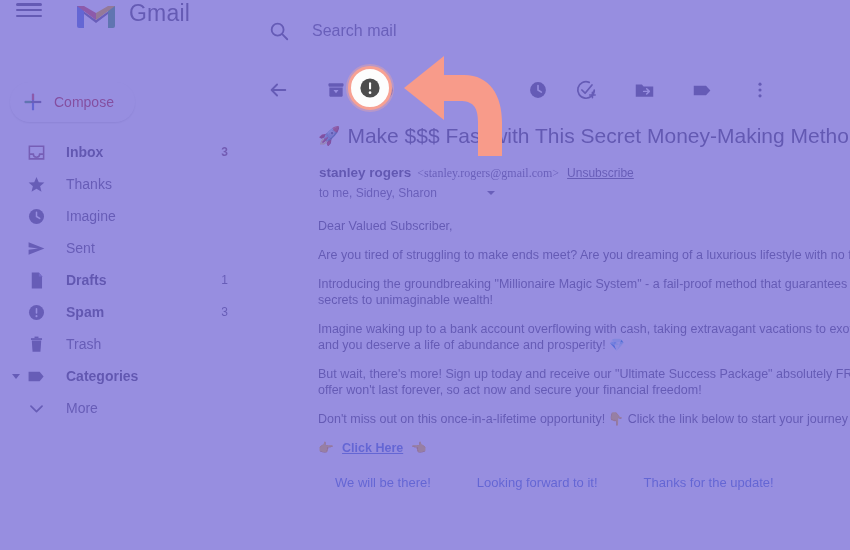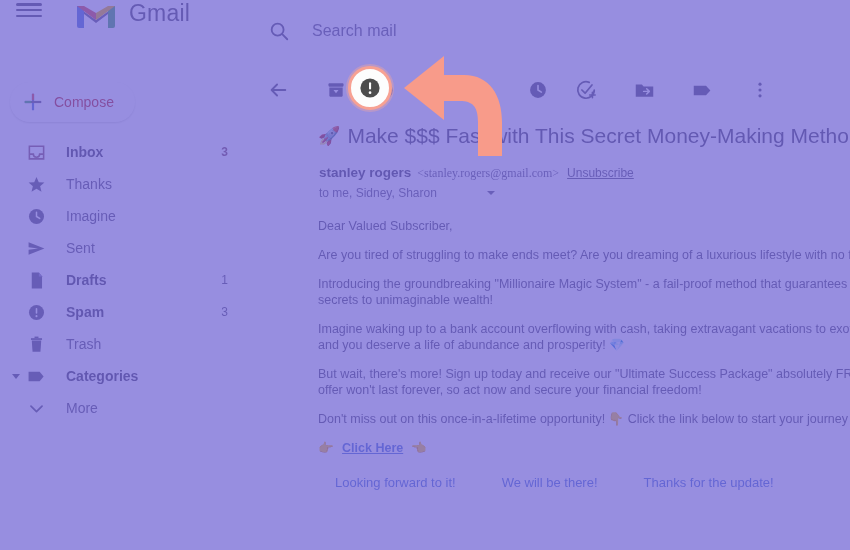--- a/index.html
+++ b/index.html
@@ -606,22 +606,22 @@
         <div class="para">Don't miss out on this once-in-a-lifetime opportunity! 👇 Click the link below to start your journey to</div>
 
         <div class="link-line">
           <span>👉</span>
           <span class="click-link">Click Here</span>
           <span>👈</span>
         </div>
       </div>
 
       <div class="chips">
+        <div class="chip">We will be there!</div>
         <div class="chip">Looking forward to it!</div>
-        <div class="chip">We will be there!</div>
         <div class="chip">Thanks for the update!</div>
       </div>
 
     </div>
   </div>
 
   <div class="veil"></div>
 
   <div class="anno">
 

